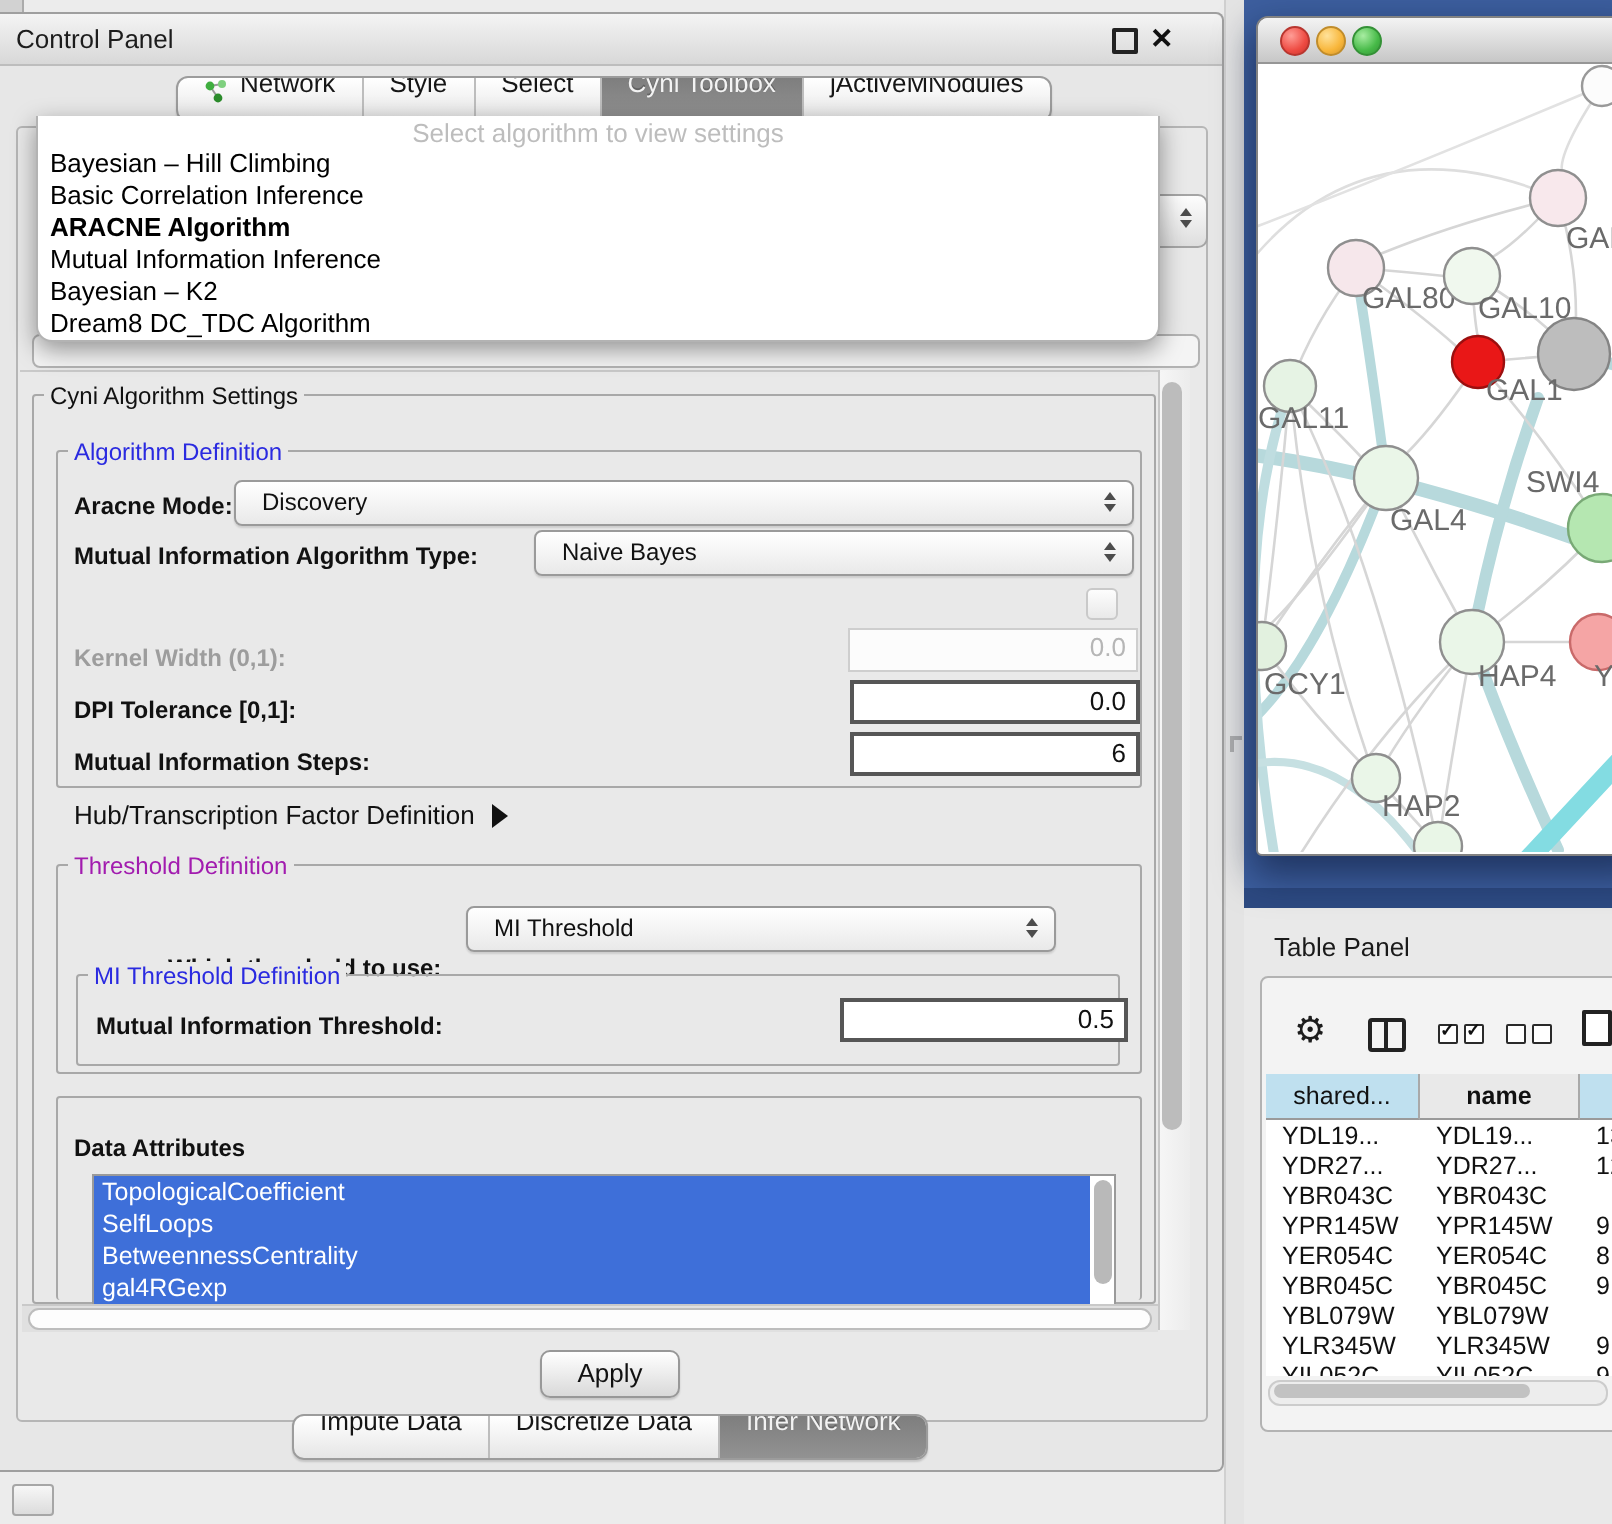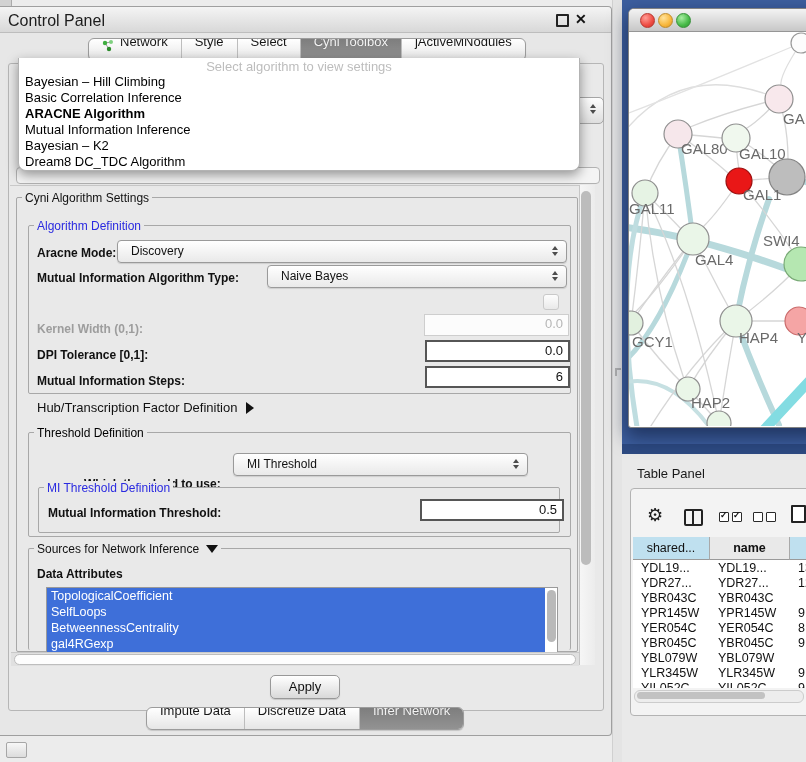--- a/index.html
+++ b/index.html
@@ -5,21 +5,21 @@
   html,body{margin:0;padding:0;}
   #screen{position:relative;width:806px;height:762px;overflow:hidden;background:#ececec;
     font-family:"Liberation Sans",sans-serif;color:#111;}
   .abs{position:absolute;}
 
   
   #cp{left:0;top:6px;width:611px;height:728px;background:#e7e7e7;border:1px solid #9f9f9f;
       border-left:none;border-radius:0 4px 4px 0;}
   #cp-titlebar{left:0;top:0;width:100%;height:25px;background:linear-gradient(#f4f4f4,#d8d8d8);
       border-bottom:1px solid #bdbdbd;border-radius:0 4px 0 0;}
-  #cp-title{left:8px;top:5px;font-size:16px;color:#1c1c1c;}
+  #cp-title{left:8px;top:5px;font-size:13px;color:#1c1c1c;}
   #cp-float{left:556px;top:7px;width:9px;height:9px;border:2px solid #222;border-radius:1px;}
   #cp-close{left:575px;top:4px;font-size:14px;font-weight:bold;color:#111;}
 
   
   .seg{display:flex;height:21px;border:1px solid #9c9c9c;border-radius:6px;overflow:hidden;
        background:linear-gradient(#ffffff,#e6e6e6);box-shadow:0 1px 1px rgba(0,0,0,.15);}
   .seg .si{font-size:13px;line-height:21px;padding:13px 13px;border-left:1px solid #bdbdbd;
        color:#161616;white-space:nowrap;display:flex;align-items:flex-end;gap:5px;}
   .seg .si:first-child{border-left:none;}
   .seg .si.sel{background:linear-gradient(#7e7e7e,#979797);color:#f3f3f3;
@@ -46,21 +46,21 @@
   #scrollpane{left:10px;top:185px;width:584px;height:480px;border-top:1px solid #c9c9c9;overflow:hidden;background:#e9e9e9;}
   #vscroll{left:579px;top:185px;width:15px;height:480px;background:linear-gradient(90deg,#f6f6f6,#ececec);
       border-left:1px solid #c6c6c6;}
   #vthumb{left:581px;top:191px;width:10px;height:374px;background:#bcbcbc;border-radius:6px;}
   #hscroll{left:11px;top:652px;width:568px;height:13px;background:#e0e0e0;border-top:1px solid #c9c9c9;}
   #hthumb{left:14px;top:654px;width:560px;height:9px;background:#fdfdfd;border:1px solid #bdbdbd;border-radius:6px;}
 
   .group{border:1px solid #a8a8a8;border-radius:2px;}
   .gtitle{font-size:12px;background:#e9e9e9;padding:0 3px;white-space:nowrap;}
   .gtitle.blue{color:#2a2ae0;}
-  .gtitle.green{color:#000000;}
+  .gtitle.green{color:#a21caf;}
   .lbl{font-size:12px;color:#111;white-space:nowrap;}
   .lbl.b{font-weight:bold;}
   .lbl.dis{font-weight:bold;color:#9d9d9d;}
 
   .combo{height:21px;border:1px solid #9a9a9a;border-radius:4px;background:linear-gradient(#ffffff,#e9e9e9);
       font-size:12px;line-height:21px;padding-left:13px;box-shadow:0 1px 1px rgba(0,0,0,.12);}
   .combo .arrows{position:absolute;right:8px;top:5px;display:flex;flex-direction:column;gap:2px;}
   .tri-up{width:0;height:0;border-left:3.5px solid transparent;border-right:3.5px solid transparent;border-bottom:4px solid #4c4c4c;}
   .tri-dn{width:0;height:0;border-left:3.5px solid transparent;border-right:3.5px solid transparent;border-top:4px solid #4c4c4c;}
 
@@ -239,24 +239,20 @@
       </span>
   </div>
 
   <div class="abs group" style="left:38px;top:487px;width:520px;height:44px;"></div>
   <div class="abs gtitle blue" style="left:44px;top:481px;">MI Threshold Definition</div>
 
   <div class="abs lbl b" style="left:48px;top:506px;">Mutual Information Threshold:</div>
   <div class="abs field" style="left:420px;top:499px;width:135px;">0.5</div>
 
   <div class="abs group" style="left:28px;top:548px;width:541px;height:101px;border-bottom:none;"></div>
-  <div class="abs gtitle" style="left:34px;top:542px;display:flex;align-items:center;gap:7px;">
-    <span>Sources for Network Inference</span>
-    <span class="disc-down"></span>
-  </div>
   <div class="abs lbl b" style="left:37px;top:567px;">Data Attributes</div>
   <div class="abs" id="attr-list">
     <div id="attr-scroll"></div>
   <div class="li">TopologicalCoefficient</div>
       <div class="li">SelfLoops</div>
       <div class="li">BetweennessCentrality</div>
       <div class="li">gal4RGexp</div>
     </div>
 
   <div class="abs" id="vscroll"></div>

